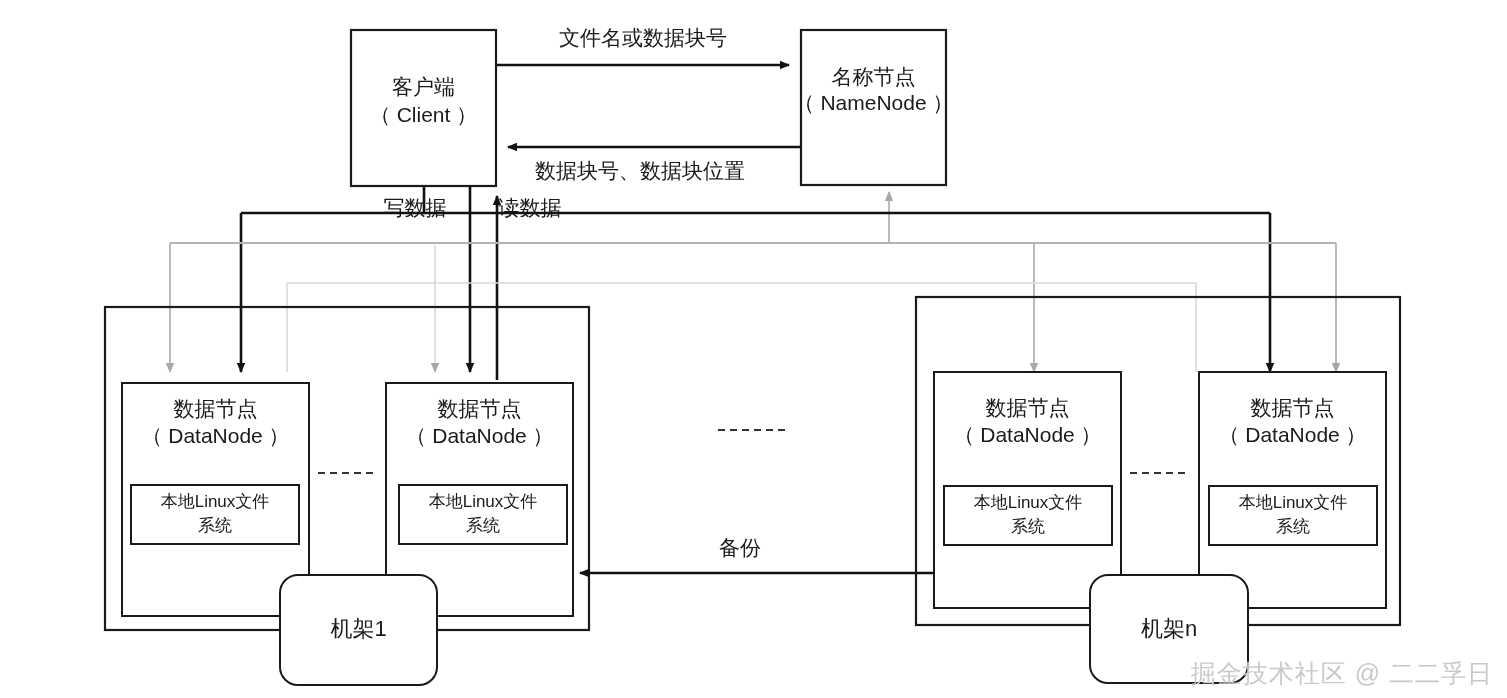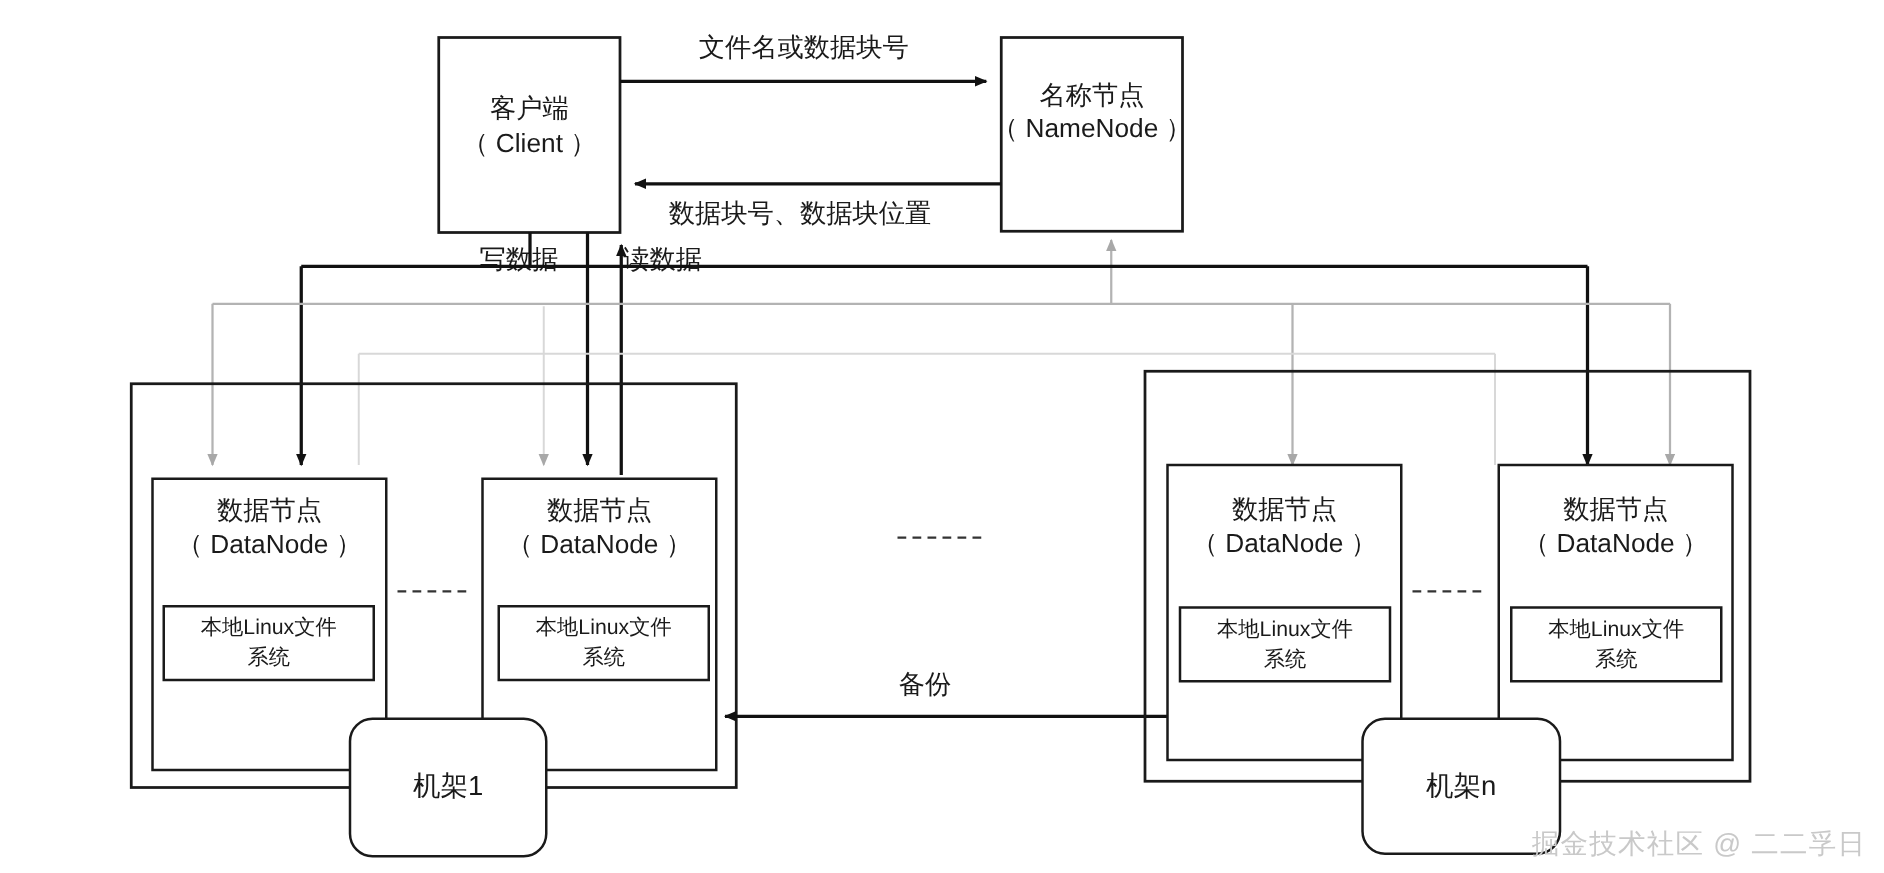--- a/index.html
+++ b/index.html
@@ -77,21 +77,21 @@
   }
   .t-rack {
     font-size: 22px;
     text-anchor: middle;
   }
   .watermark {
     position: absolute;
     right: 14px;
     bottom: 8px;
     font-family: "Liberation Sans", "DejaVu Sans", sans-serif;
-    font-size: 22px;
+    font-size: 25px;
     color: #c9c9c9;
     letter-spacing: 1px;
     white-space: nowrap;
     user-select: none;
   }
 </style>
 </head>
 <body>
 
 <div id="canvas-wrap">

